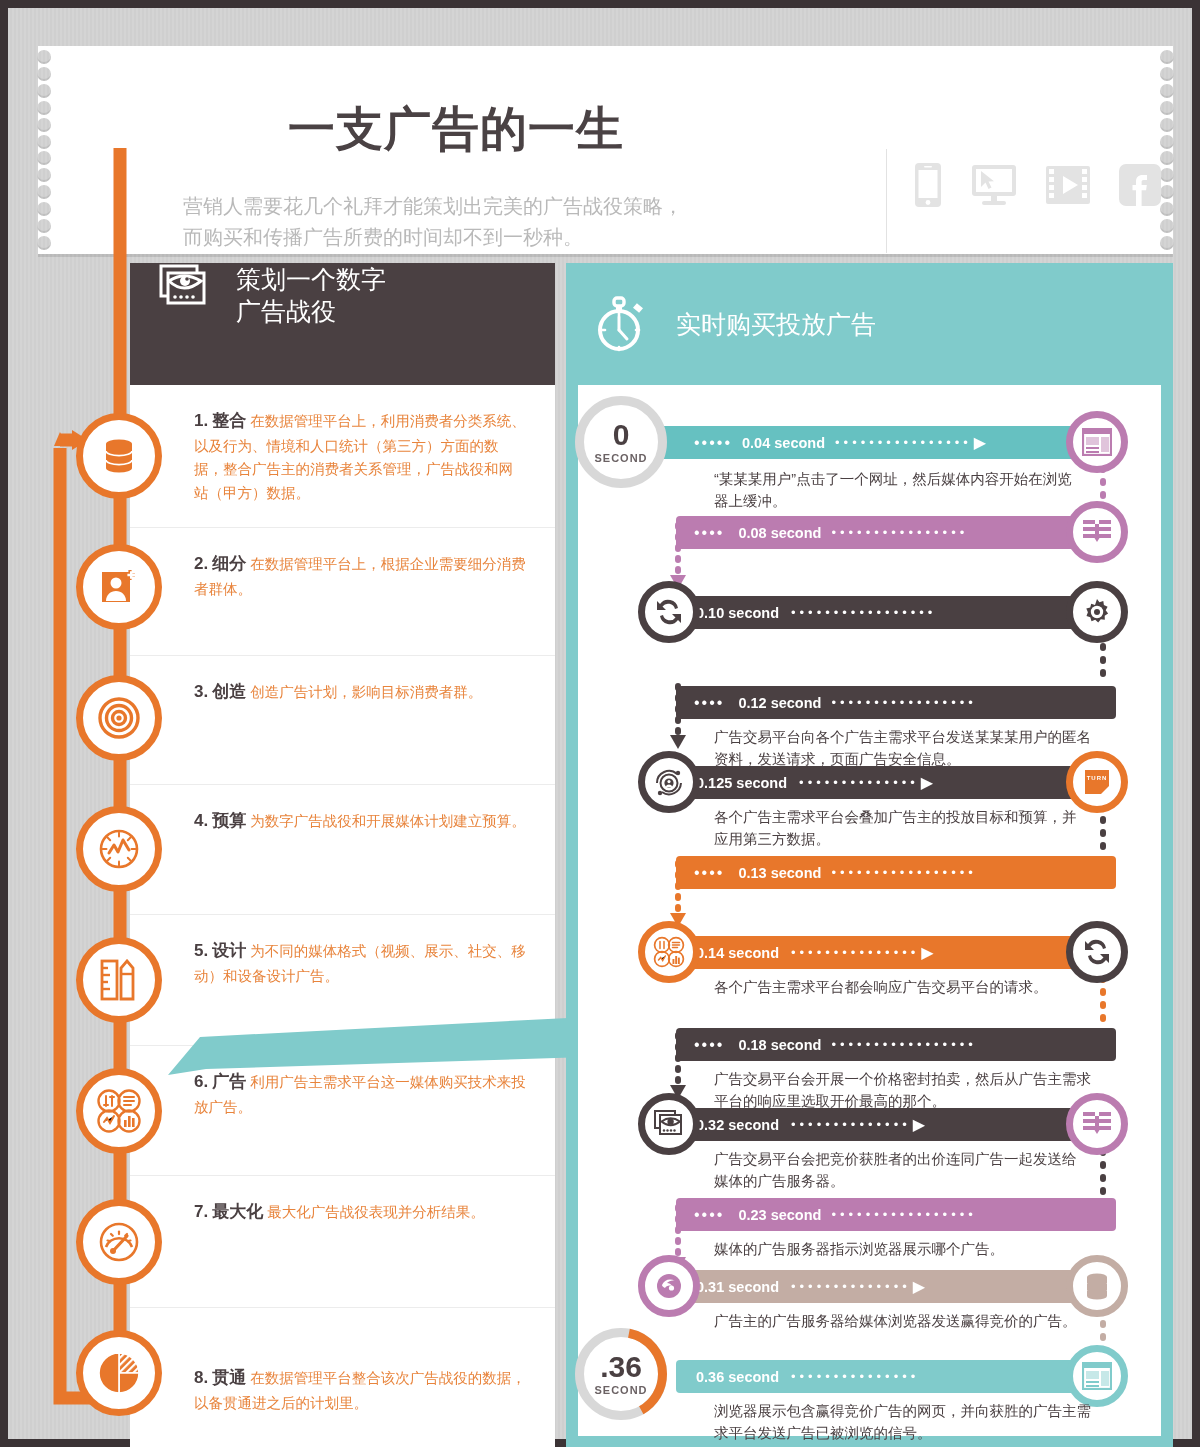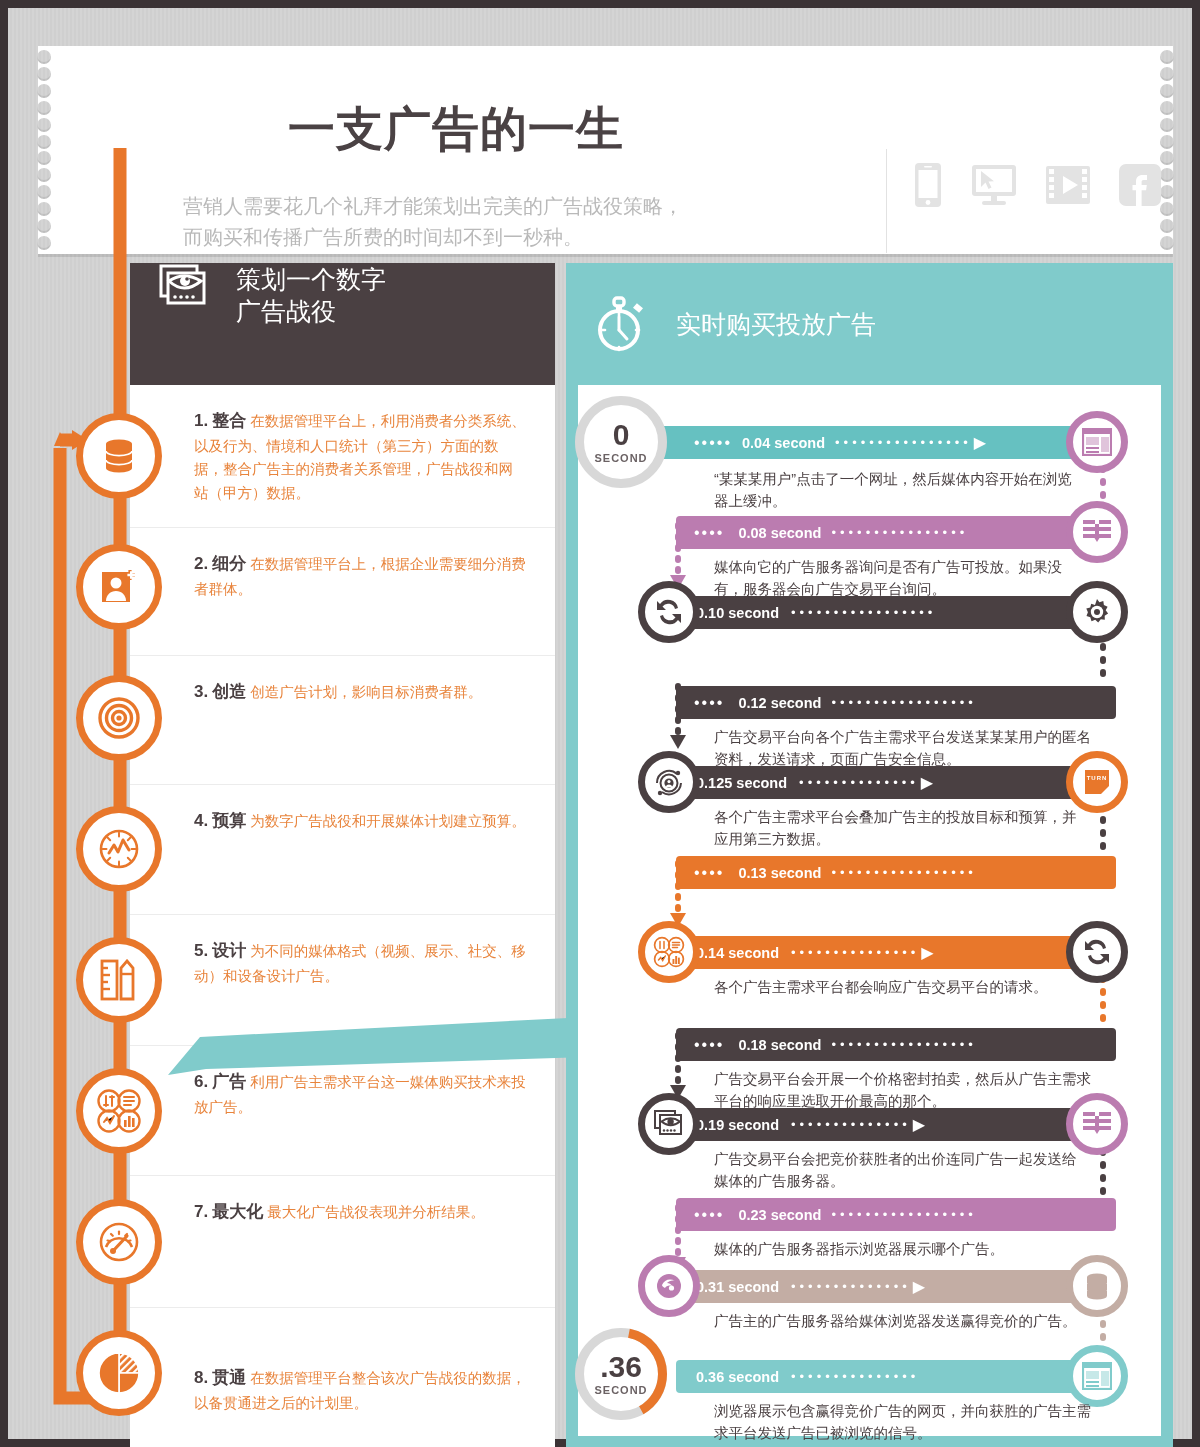--- a/index.html
+++ b/index.html
@@ -477,21 +477,20 @@
       <svg width="30" height="28" viewBox="0 0 30 28">
         <rect x="1" y="2" width="12" height="4" fill="#bb7cb0"></rect>
           <rect x="17" y="2" width="12" height="4" fill="#bb7cb0"></rect>
         <rect x="1" y="9" width="12" height="4" fill="#bb7cb0"></rect>
           <rect x="17" y="9" width="12" height="4" fill="#bb7cb0"></rect>
         <rect x="1" y="16" width="12" height="4" fill="#bb7cb0"></rect>
           <rect x="17" y="16" width="12" height="4" fill="#bb7cb0"></rect>
         <path d="M13 6 h4 v10 h3 l-5 8 l-5 -8 h3 Z" fill="#bb7cb0"></path>
       </svg>
     </div>
-    <div class="desc" style="left:148px;top:293px;width:370px">媒体向它的广告服务器询问是否有广告可投放。如果没有，服务器会向广告交易平台询问。</div>
 
     <div class="bar" style="left:110px;top:333px;width:420px;background:#4a4042">
       <span class="lab" style="margin-left:20px">0.10 second</span>
       <span style="margin-left:12px;letter-spacing:4px;color:#fff;font-size:13px">•••••••••••••••••</span>
     </div>
     <div class="rnode" style="left:72px;top:318px;border:7px solid #4a4042">
       <svg width="30" height="30" viewBox="0 0 30 30">
         <path d="M24 11 A10 10 0 0 0 6 7 L3 4 L3 13 L12 13 L8.5 9.6 A7 7 0 0 1 21 12 Z" fill="#4a4042"></path>
         <path d="M6 19 A10 10 0 0 0 24 23 L27 26 L27 17 L18 17 L21.5 20.4 A7 7 0 0 1 9 18 Z" fill="#4a4042"></path>
       </svg>
@@ -576,21 +575,21 @@
     <div class="desc" style="left:148px;top:713px;width:395px">各个广告主需求平台都会响应广告交易平台的请求。</div>
 
     <div class="bar" style="left:110px;top:765px;width:440px;background:#4a4042">
       <span style="margin-left:18px;letter-spacing:2px;color:#fff">••••</span>
       <span class="lab" style="margin-left:14px">0.18 second</span>
       <span style="margin-left:10px;letter-spacing:4px;color:#fff;font-size:13px">•••••••••••••••••</span>
     </div>
     <div class="desc" style="left:148px;top:805px;width:380px">广告交易平台会开展一个价格密封拍卖，然后从广告主需求平台的响应里选取开价最高的那个。</div>
 
     <div class="bar" style="left:110px;top:845px;width:420px;background:#4a4042">
-      <span class="lab" style="margin-left:20px">0.19 second</span>
+      <span class="lab" style="margin-left:20px">0.32 second</span>
       <span style="margin-left:12px;letter-spacing:4px;color:#fff;font-size:13px">••••••••••••••</span>
       <span style="color:#fff;margin-left:2px">▶</span>
     </div>
     <div class="rnode" style="left:72px;top:830px;border:7px solid #4a4042">
       <svg width="32" height="30" viewBox="0 0 32 30">
         <rect x="2" y="2" width="20" height="17" fill="none" stroke="#4a4042" stroke-width="2"></rect>
         <rect x="7" y="6" width="21" height="19" fill="#fff" stroke="#4a4042" stroke-width="2"></rect>
         <path d="M8.5 12.5 Q17.5 6 27 12.5 Q17.5 20 8.5 12.5 Z" fill="none" stroke="#4a4042" stroke-width="2"></path>
         <circle cx="17.6" cy="12.6" r="3.2" fill="#4a4042"></circle>
         <g fill="#4a4042">

